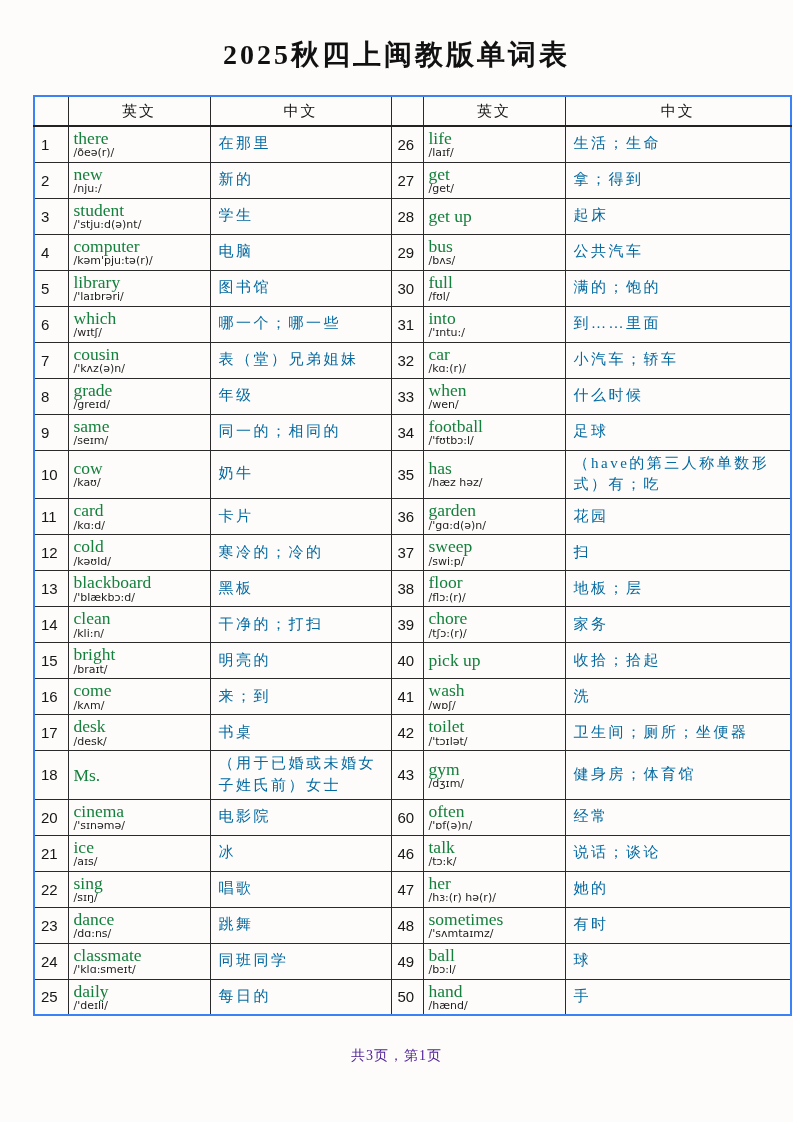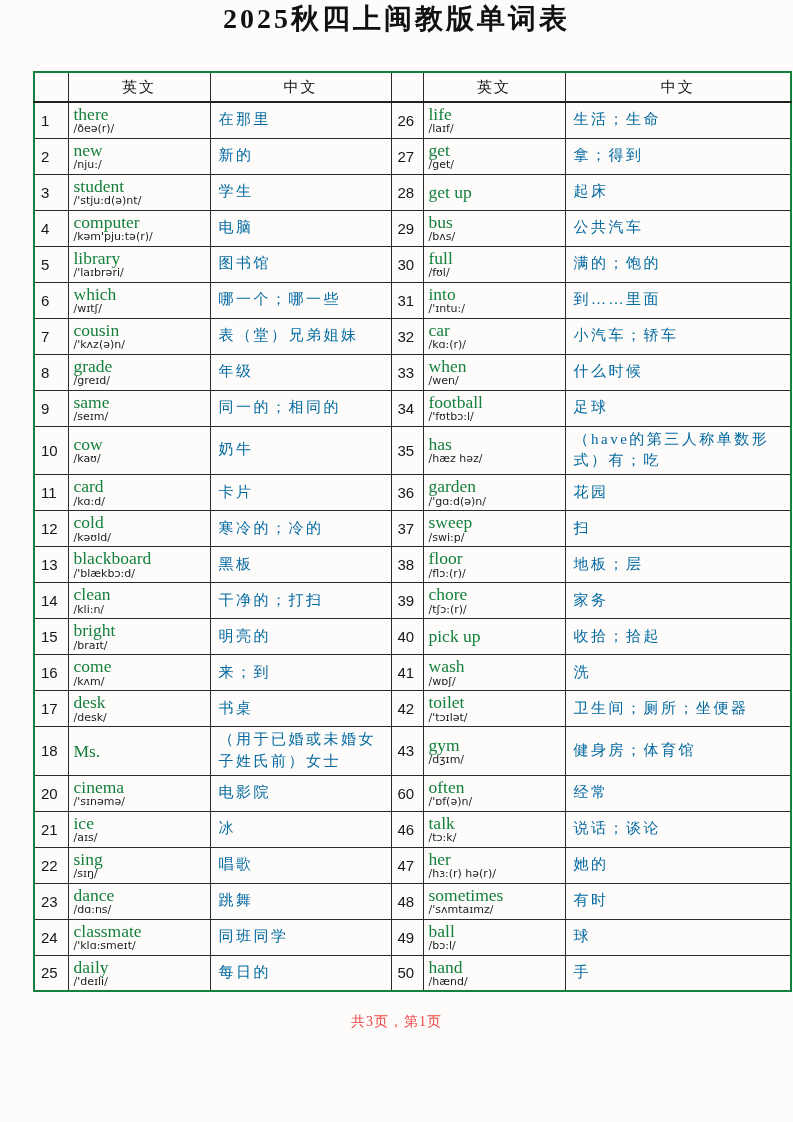--- a/index.html
+++ b/index.html
@@ -11,32 +11,33 @@
   }
   .page {
     position: relative;
     width: 793px;
     height: 1122px;
     background: #fdfcfa;
     overflow: hidden;
   }
   .doc-title {
     text-align: center;
+    margin-top: 36px;
     font-size: 28px;
     font-weight: bold;
     letter-spacing: 3px;
     color: #111;
     font-family: "Liberation Serif", "DejaVu Serif", serif;
   }
   table.vocab {
     border-collapse: collapse;
     table-layout: fixed;
     width: 757px;
-    margin: 33px 0 0 33px;
-    border: 2px solid #15803d;
+    margin: 21px 0 0 33px;
+    border: 2px solid #3b82f6;
   }
   table.vocab th, table.vocab td {
     border: 1px solid #2a2a2a;
     vertical-align: middle;
     overflow: hidden;
   }
   table.vocab thead th {
     height: 30px;
     font-weight: normal;
     font-size: 15px;
@@ -69,24 +70,24 @@
   }
   td.chi {
     font-size: 15px;
     letter-spacing: 2.5px;
     line-height: 1.45;
     padding: 2px 4px 2px 8px;
     color: #0369a1;
   }
   .page-footer {
     text-align: center;
-    margin-top: 21px;
+    margin-top: 31px;
     font-size: 14px;
     letter-spacing: 1px;
-    color: #ef4444;
+    color: #4c1d95;
   }
 </style>
 </head>
 <body>
 
 <div class="page">
 
   <div class="doc-title">2025秋四上闽教版单词表</div>
 
   <table class="vocab">

